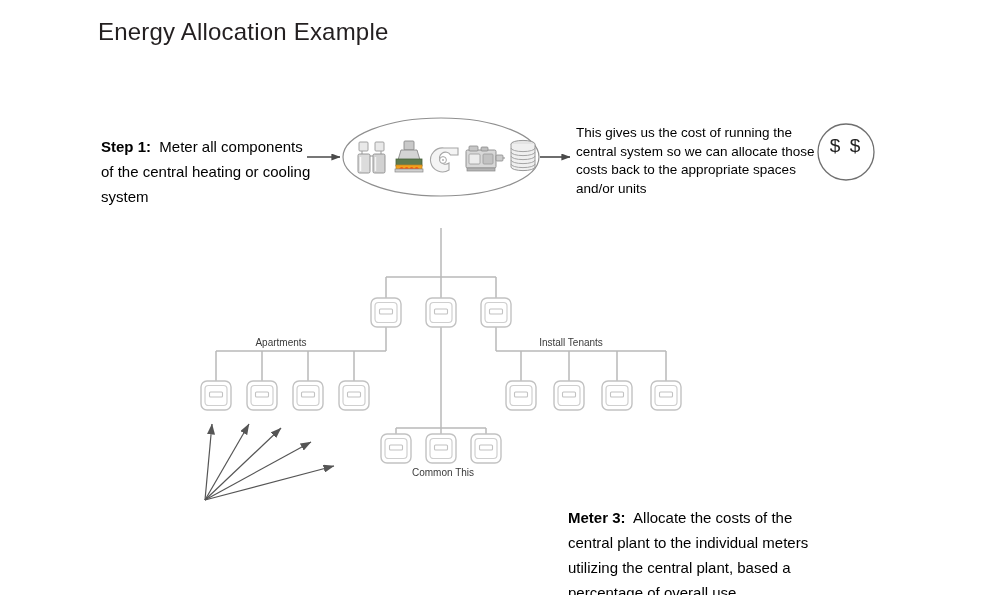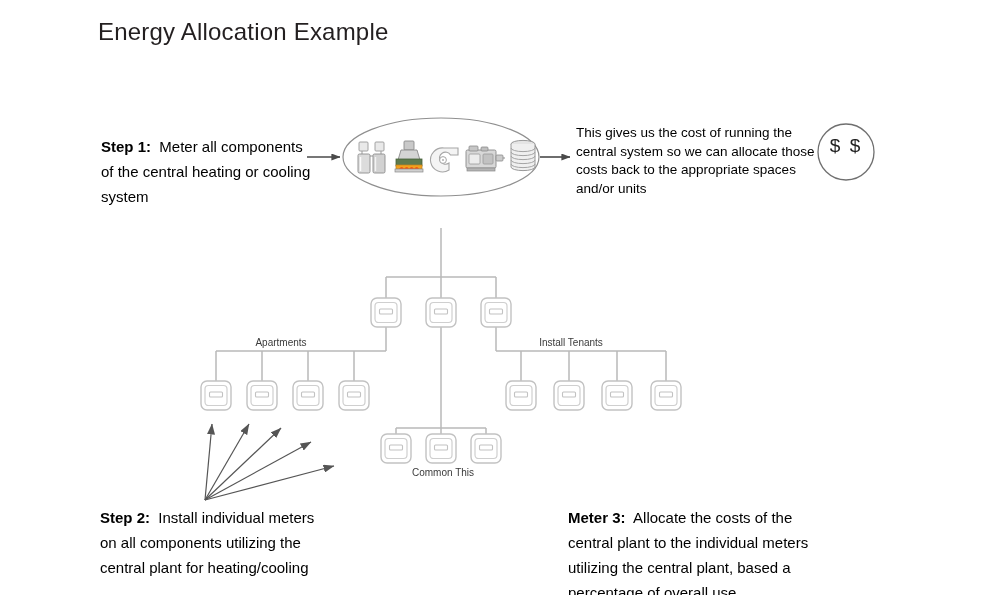--- a/index.html
+++ b/index.html
@@ -226,17 +226,16 @@
   <div class="txt" id="note-block">This gives us the cost of running the central system so we can allocate those costs back to the appropriate spaces and/or units</div>
 
   <div class="txt" id="money-label">$ $</div>
 
   <div class="tree-label" id="label-apartments">Apartments</div>
 
   <div class="tree-label" id="label-retail">Install Tenants</div>
 
   <div class="tree-label" id="label-common">Common This</div>
 
-  <div class="txt step-block" id="step2-block"><span class="step-lead">Step 2:</span><span>  Install individual meters on all components utilizing the central plant for heating/cooling</span></div>
 
   <div class="txt step-block" id="step3-block"><span class="step-lead">Meter 3:</span><span>  Allocate the costs of the central plant to the individual meters utilizing the central plant, based a percentage of overall use</span></div>
 
 </div>
 
 </body></html>

